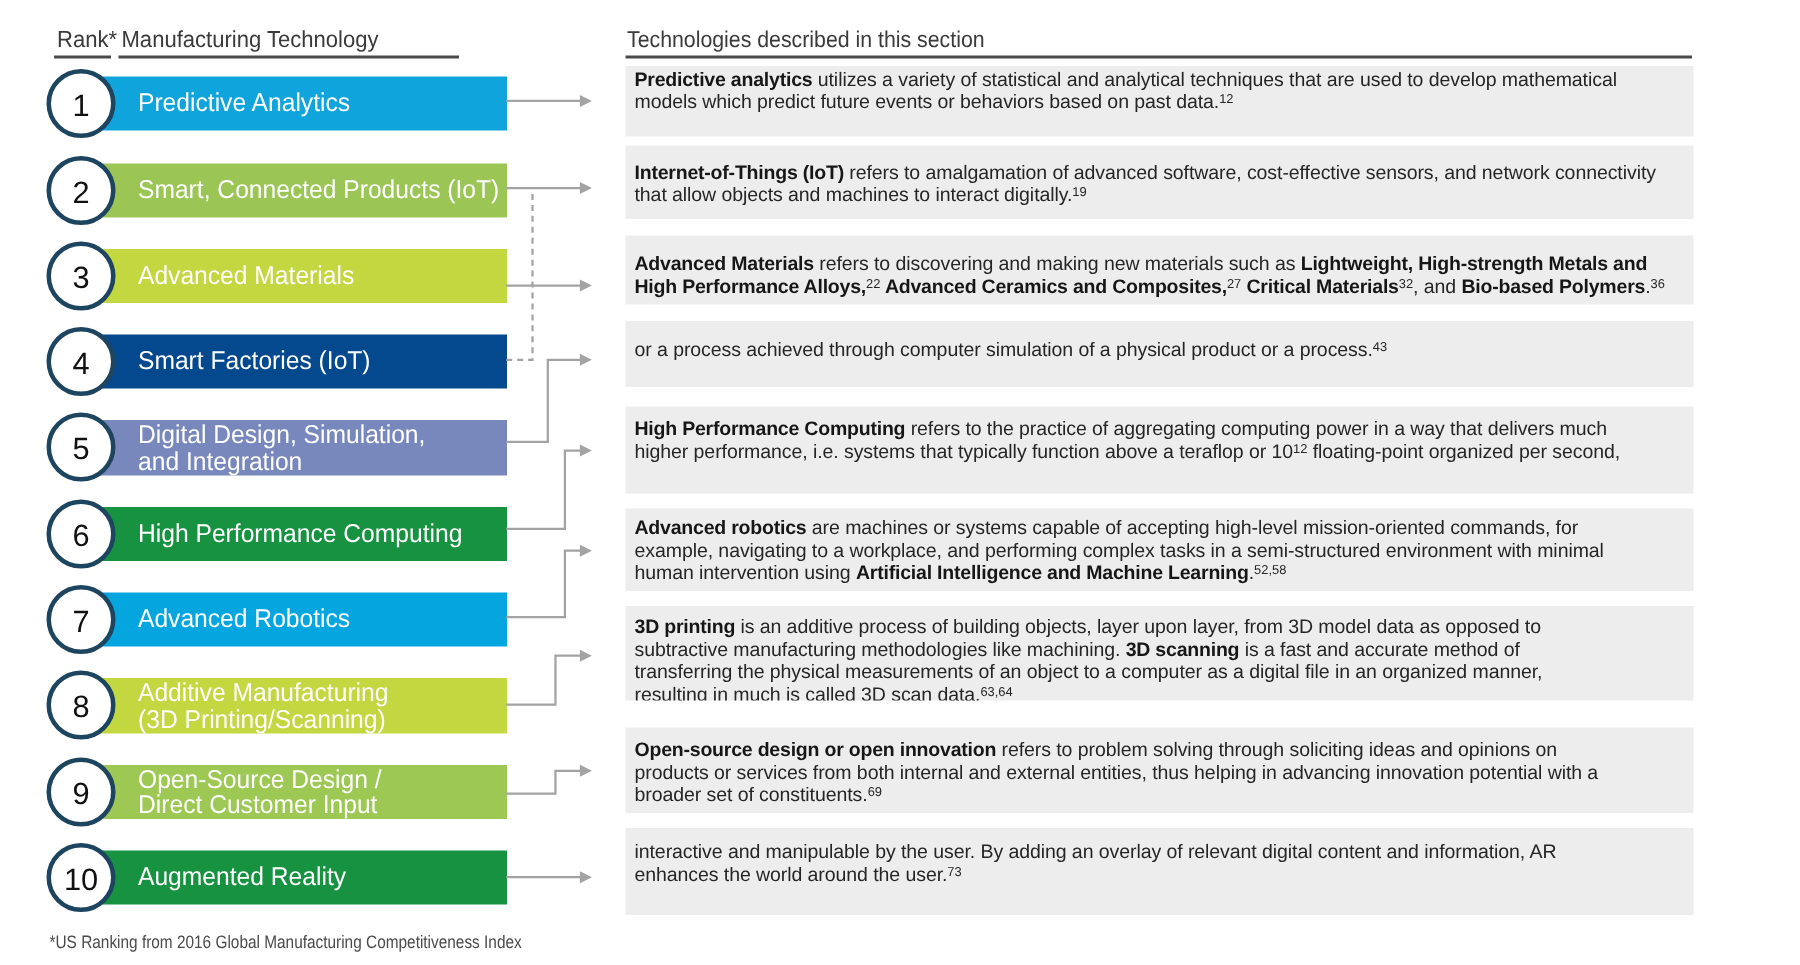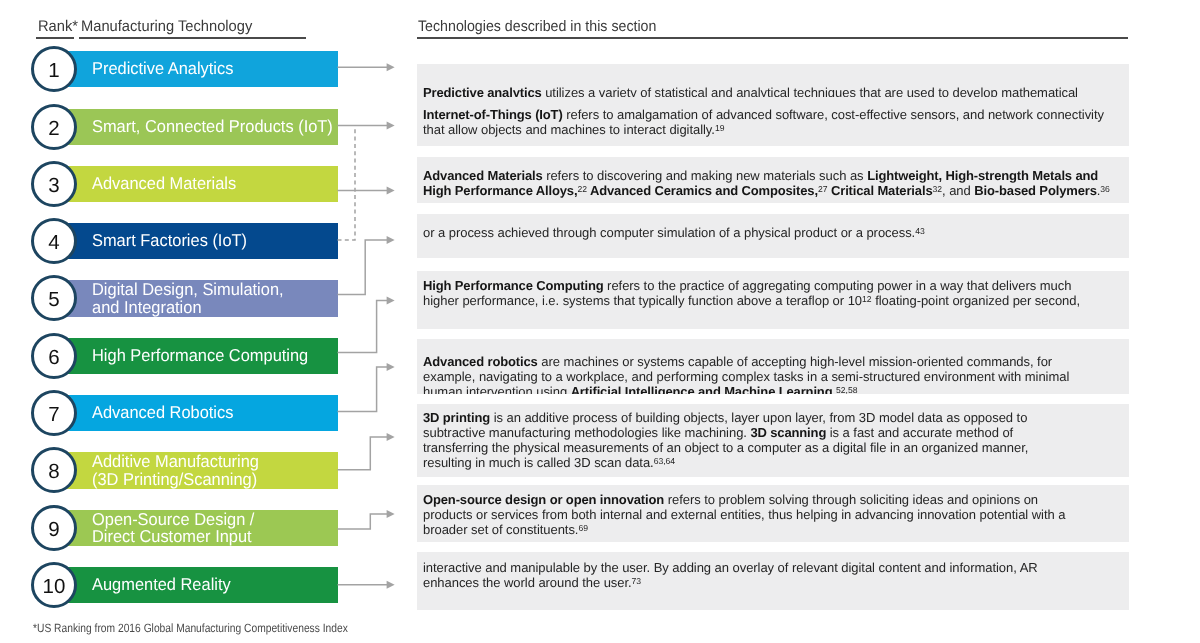--- a/index.html
+++ b/index.html
@@ -150,21 +150,21 @@
       <path d="M 386.6 296.4 L 394.6 300.4 L 386.6 304.4 Z" fill="#A3A3A3" stroke="none"></path>
       <path d="M 386.6 363.1 L 394.6 367.1 L 386.6 371.1 Z" fill="#A3A3A3" stroke="none"></path>
       <path d="M 386.6 433.1 L 394.6 437.1 L 386.6 441.1 Z" fill="#A3A3A3" stroke="none"></path>
       <path d="M 386.6 509.9 L 394.6 513.9 L 386.6 517.9 Z" fill="#A3A3A3" stroke="none"></path>
       <path d="M 386.6 580.8 L 394.6 584.8 L 386.6 588.8 Z" fill="#A3A3A3" stroke="none"></path>
     </svg>
 
   <div id="rhead">Technologies described in this section</div>
   <div id="rule-right"></div>
   <div id="cards">
-      <div class="card" style="top: 44px; height: 46.5px; padding-top: 21px; margin-top: 20px;">
+      <div class="card" style="top: 44px; height: 46.5px; padding-top: 1px;">
         <p>
           <span class="ln"><b>Predictive analytics</b><span> utilizes a variety of statistical and analytical techniques that are used to develop mathematical</span></span>
           <span class="ln"><span>models which predict future events or behaviors based on past data.</span><sup>12</sup></span>
         </p>
       </div>
       <div class="card" style="top: 96.5px; height: 49.4px; padding-top: 10.4px;">
         <p>
           <span class="ln"><b>Internet-of-Things (IoT)</b><span> refers to amalgamation of advanced software, cost-effective sensors, and network connectivity</span></span>
           <span class="ln"><span>that allow objects and machines to interact digitally.</span><sup>19</sup></span>
         </p>
@@ -179,28 +179,28 @@
         <p>
           <span class="ln"><span>or a process achieved through computer simulation of a physical product or a process.</span><sup>43</sup></span>
         </p>
       </div>
       <div class="card" style="top: 271px; height: 57.9px; padding-top: 7.2px;">
         <p>
           <span class="ln"><b>High Performance Computing</b><span> refers to the practice of aggregating computing power in a way that delivers much</span></span>
           <span class="ln"><span>higher performance, i.e. systems that typically function above a teraflop or 10</span><sup>12</sup><span> floating-point organized per second,</span></span>
         </p>
       </div>
-      <div class="card" style="top: 339px; height: 54.5px; padding-top: 15px;">
+      <div class="card" style="top: 339px; height: 54.5px; padding-top: 5px;">
         <p>
           <span class="ln"><b>Advanced robotics</b><span> are machines or systems capable of accepting high-level mission-oriented commands, for</span></span>
           <span class="ln"><span>example, navigating to a workplace, and performing complex tasks in a semi-structured environment with minimal</span></span>
           <span class="ln"><span>human intervention using </span><b>Artificial Intelligence and Machine Learning</b><span>.</span><sup>52,58</sup></span>
         </p>
       </div>
-      <div class="card" style="top: 404.4px; height: 73px; padding-top: 5.6px;">
+      <div class="card" style="top: 404.4px; height: 63px; padding-top: 5.6px;">
         <p>
           <span class="ln"><b>3D printing</b><span> is an additive process of building objects, layer upon layer, from 3D model data as opposed to</span></span>
           <span class="ln"><span>subtractive manufacturing methodologies like machining. </span><b>3D scanning</b><span> is a fast and accurate method of</span></span>
           <span class="ln"><span>transferring the physical measurements of an object to a computer as a digital file in an organized manner,</span></span>
           <span class="ln"><span>resulting in much is called 3D scan data.</span><sup>63,64</sup></span>
         </p>
       </div>
       <div class="card" style="top: 484.8px; height: 57.5px; padding-top: 7.6px;">
         <p>
           <span class="ln"><b>Open-source design or open innovation</b><span> refers to problem solving through soliciting ideas and opinions on</span></span>

